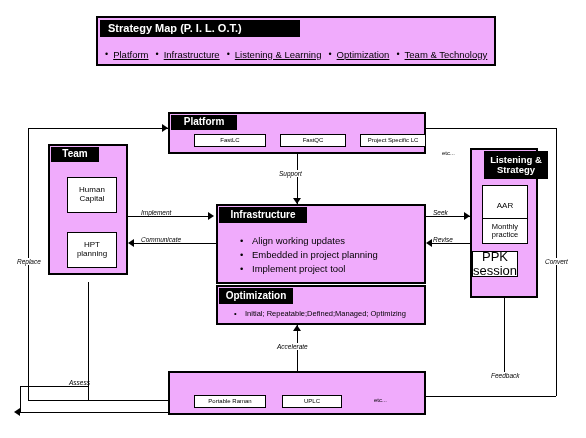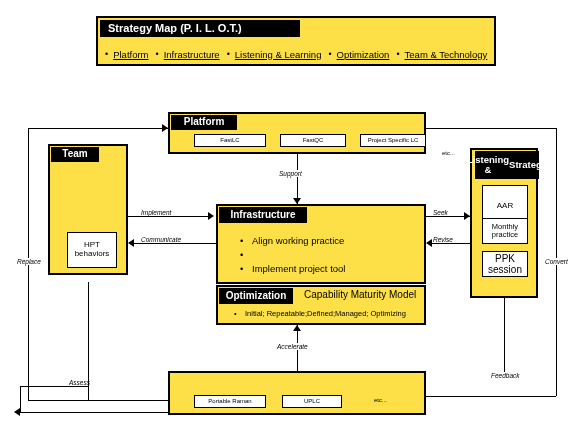--- a/index.html
+++ b/index.html
@@ -9,21 +9,21 @@
     -webkit-font-smoothing:none;
   }
   #canvas{
     position:relative;
     width:586px;
     height:438px;
     background:#ffffff;
     overflow:hidden;
   }
   
-  .box{position:absolute;border:1px solid #000;background:#fde047;box-sizing:border-box;}
+  .box{position:absolute;border:1px solid #000;background:#f0abfc;box-sizing:border-box;}
   .hdr{
     position:absolute;
     background:#000;
     color:#fff;
     font-weight:bold;
     display:flex;
     align-items:center;
     justify-content:center;
     box-sizing:border-box;
     line-height:1.05;
@@ -91,24 +91,24 @@
 
   
   #optim{left:216px;top:285px;width:210px;height:40px;border-width:2px;}
   #optim-hdr{left:1px;top:1px;width:74px;height:16px;font-size:10px;}
   #optim-cmm{position:absolute;left:86px;top:2px;font-size:10px;white-space:nowrap;}
   #optim-levels{position:absolute;left:16px;top:22px;font-size:7.5px;display:flex;white-space:nowrap;}
   #optim-levels .b{width:11px;}
 
   
   #listen{left:470px;top:148px;width:68px;height:150px;border-width:2px;}
-  #listen-hdr{left:3px;top:1px;width:64px;height:28px;font-size:9.5px;flex-direction:row;}
+  #listen-hdr{left:12px;top:1px;width:64px;height:28px;font-size:9.5px;flex-direction:column;}
   #listen-aar{left:10px;top:35px;width:46px;height:43px;font-size:8px;}
   #listen-monthly{left:10px;top:68px;width:46px;height:26px;font-size:7.5px;}
-  #listen-ppk{left:10px;top:101px;width:46px;height:26px;font-size:10px;}
+  #listen-ppk{left:0;top:101px;width:46px;height:26px;font-size:13px;}
 
   
   #tech{left:168px;top:371px;width:258px;height:44px;border-width:2px;}
   #tech-hdr{left:1px;top:1px;width:76px;height:16px;font-size:10px;}
   #tech-raman{left:24px;top:22px;width:72px;height:13px;font-size:6px;}
   #tech-uplc{left:112px;top:22px;width:60px;height:13px;font-size:6px;}
   #tech-etc{left:204px;top:24px;font-size:6px;}
 
   .edge-lbl{font-size:6.5px;color:#000;background:#fff;padding:0 1px;font-style:italic;}
 </style>
@@ -161,51 +161,52 @@
     <div class="subbox" id="platform-pslc">Project Specific LC</div>
     <div class="lbl" id="platform-etc">etc...</div>
   </div>
 
   <div class="ln v" style="left:297px;top:154px;height:50px;"></div>
   <div class="arw d" style="left:293px;top:198px;"></div>
   <div class="lbl edge-lbl" style="left:278px;top:170px;">Support</div>
 
   <div class="box" id="team">
     <div class="hdr" id="team-hdr">Team</div>
-    <div class="subbox" id="team-hpt">HPT behaviors</div>
+    <div class="subbox" id="team-human">Human Capital</div>
+    <div class="subbox" id="team-hpt">HPT planning</div>
   </div>
 
   <div class="ln h" style="left:128px;top:216px;width:82px;"></div>
   <div class="arw r" style="left:208px;top:212px;"></div>
   <div class="lbl edge-lbl" style="left:140px;top:209px;">Implement</div>
 
   <div class="ln h" style="left:134px;top:243px;width:82px;"></div>
   <div class="arw l" style="left:128px;top:239px;"></div>
   <div class="lbl edge-lbl" style="left:140px;top:236px;">Communicate</div>
 
   <div class="box" id="infra">
     <div class="hdr" id="infra-hdr">Infrastructure</div>
     <div id="infra-list">
       <div class="bl">
         <span class="b">•</span>
-        <span>Align working practice</span>
+        <span>Align working updates</span>
       </div>
       <div class="bl">
         <span class="b">•</span>
+        <span>Embedded in project planning</span>
       </div>
       <div class="bl">
         <span class="b">•</span>
         <span>Implement project tool</span>
       </div>
     </div>
   </div>
 
   <div class="box" id="optim">
     <div class="hdr" id="optim-hdr">Optimization</div>
-    <div id="optim-cmm">Capability Maturity Model</div>
     <div id="optim-levels">
       <span class="b">•</span>
       <span>Initial; Repeatable;Defined;Managed; Optimizing</span>
     </div>
   </div>
 
   <div class="ln v" style="left:297px;top:325px;height:46px;"></div>
   <div class="arw u" style="left:293px;top:325px;"></div>
   <div class="lbl edge-lbl" style="left:276px;top:343px;">Accelerate</div>
 

